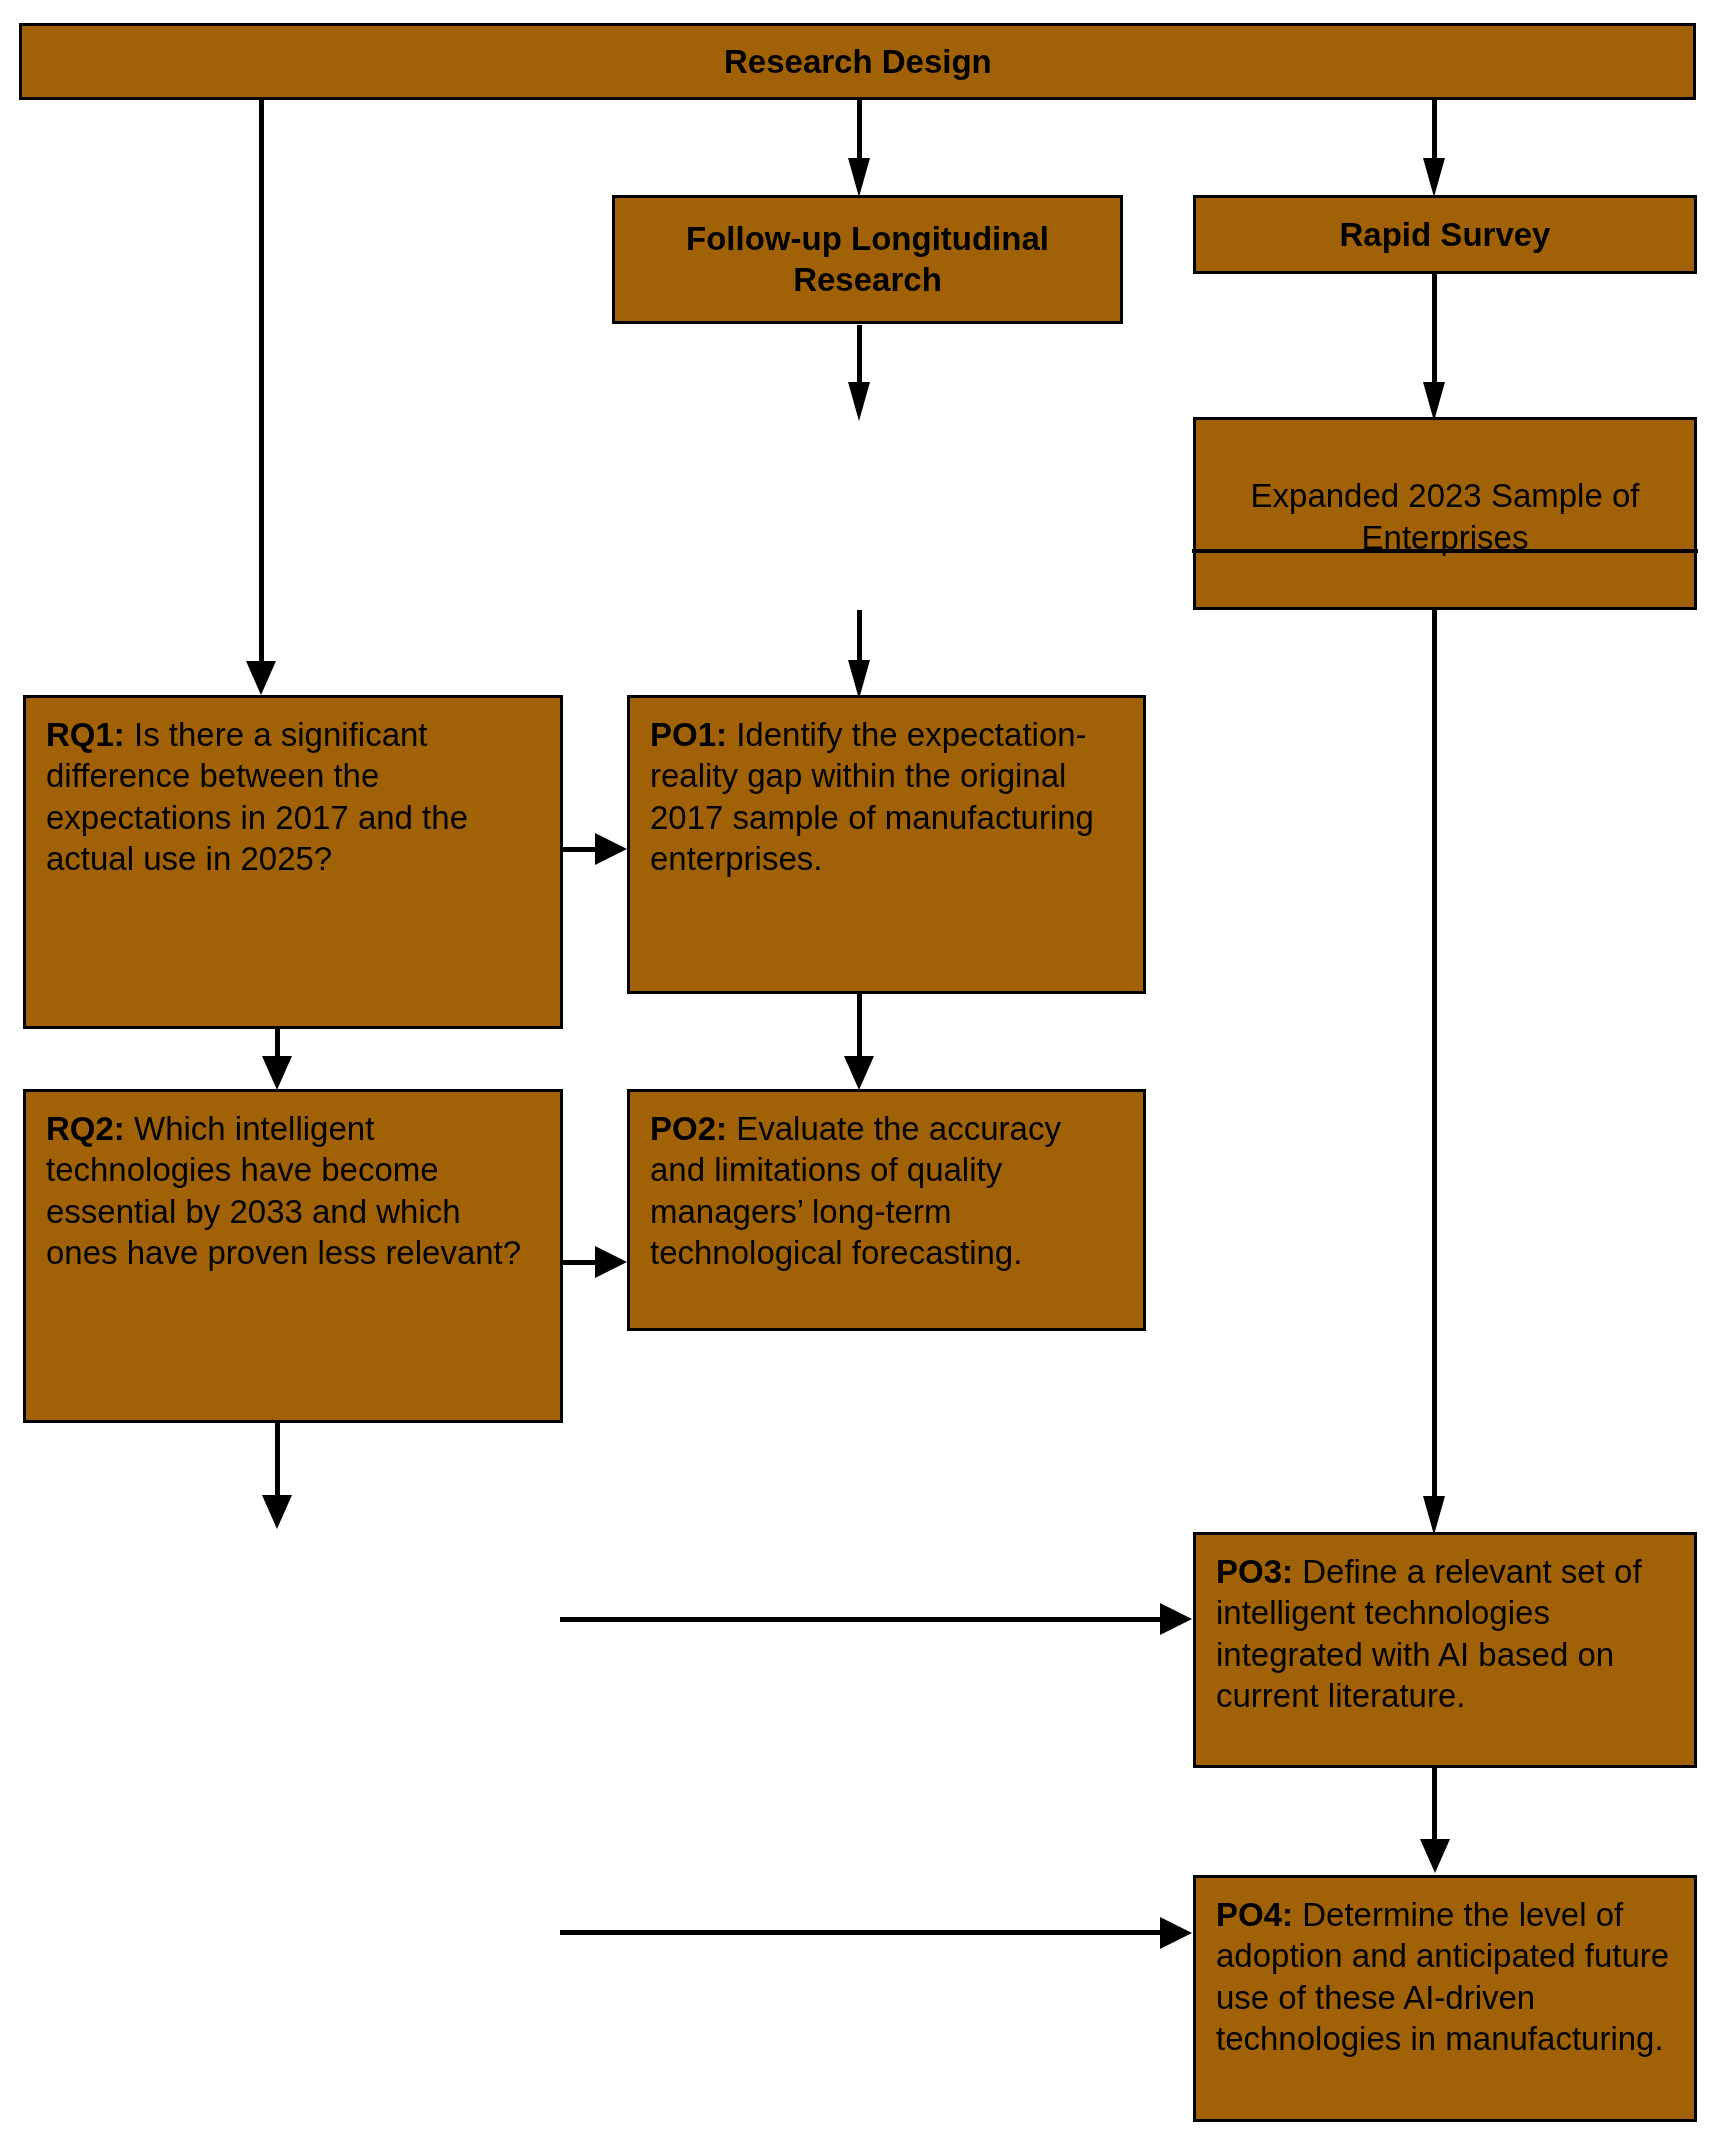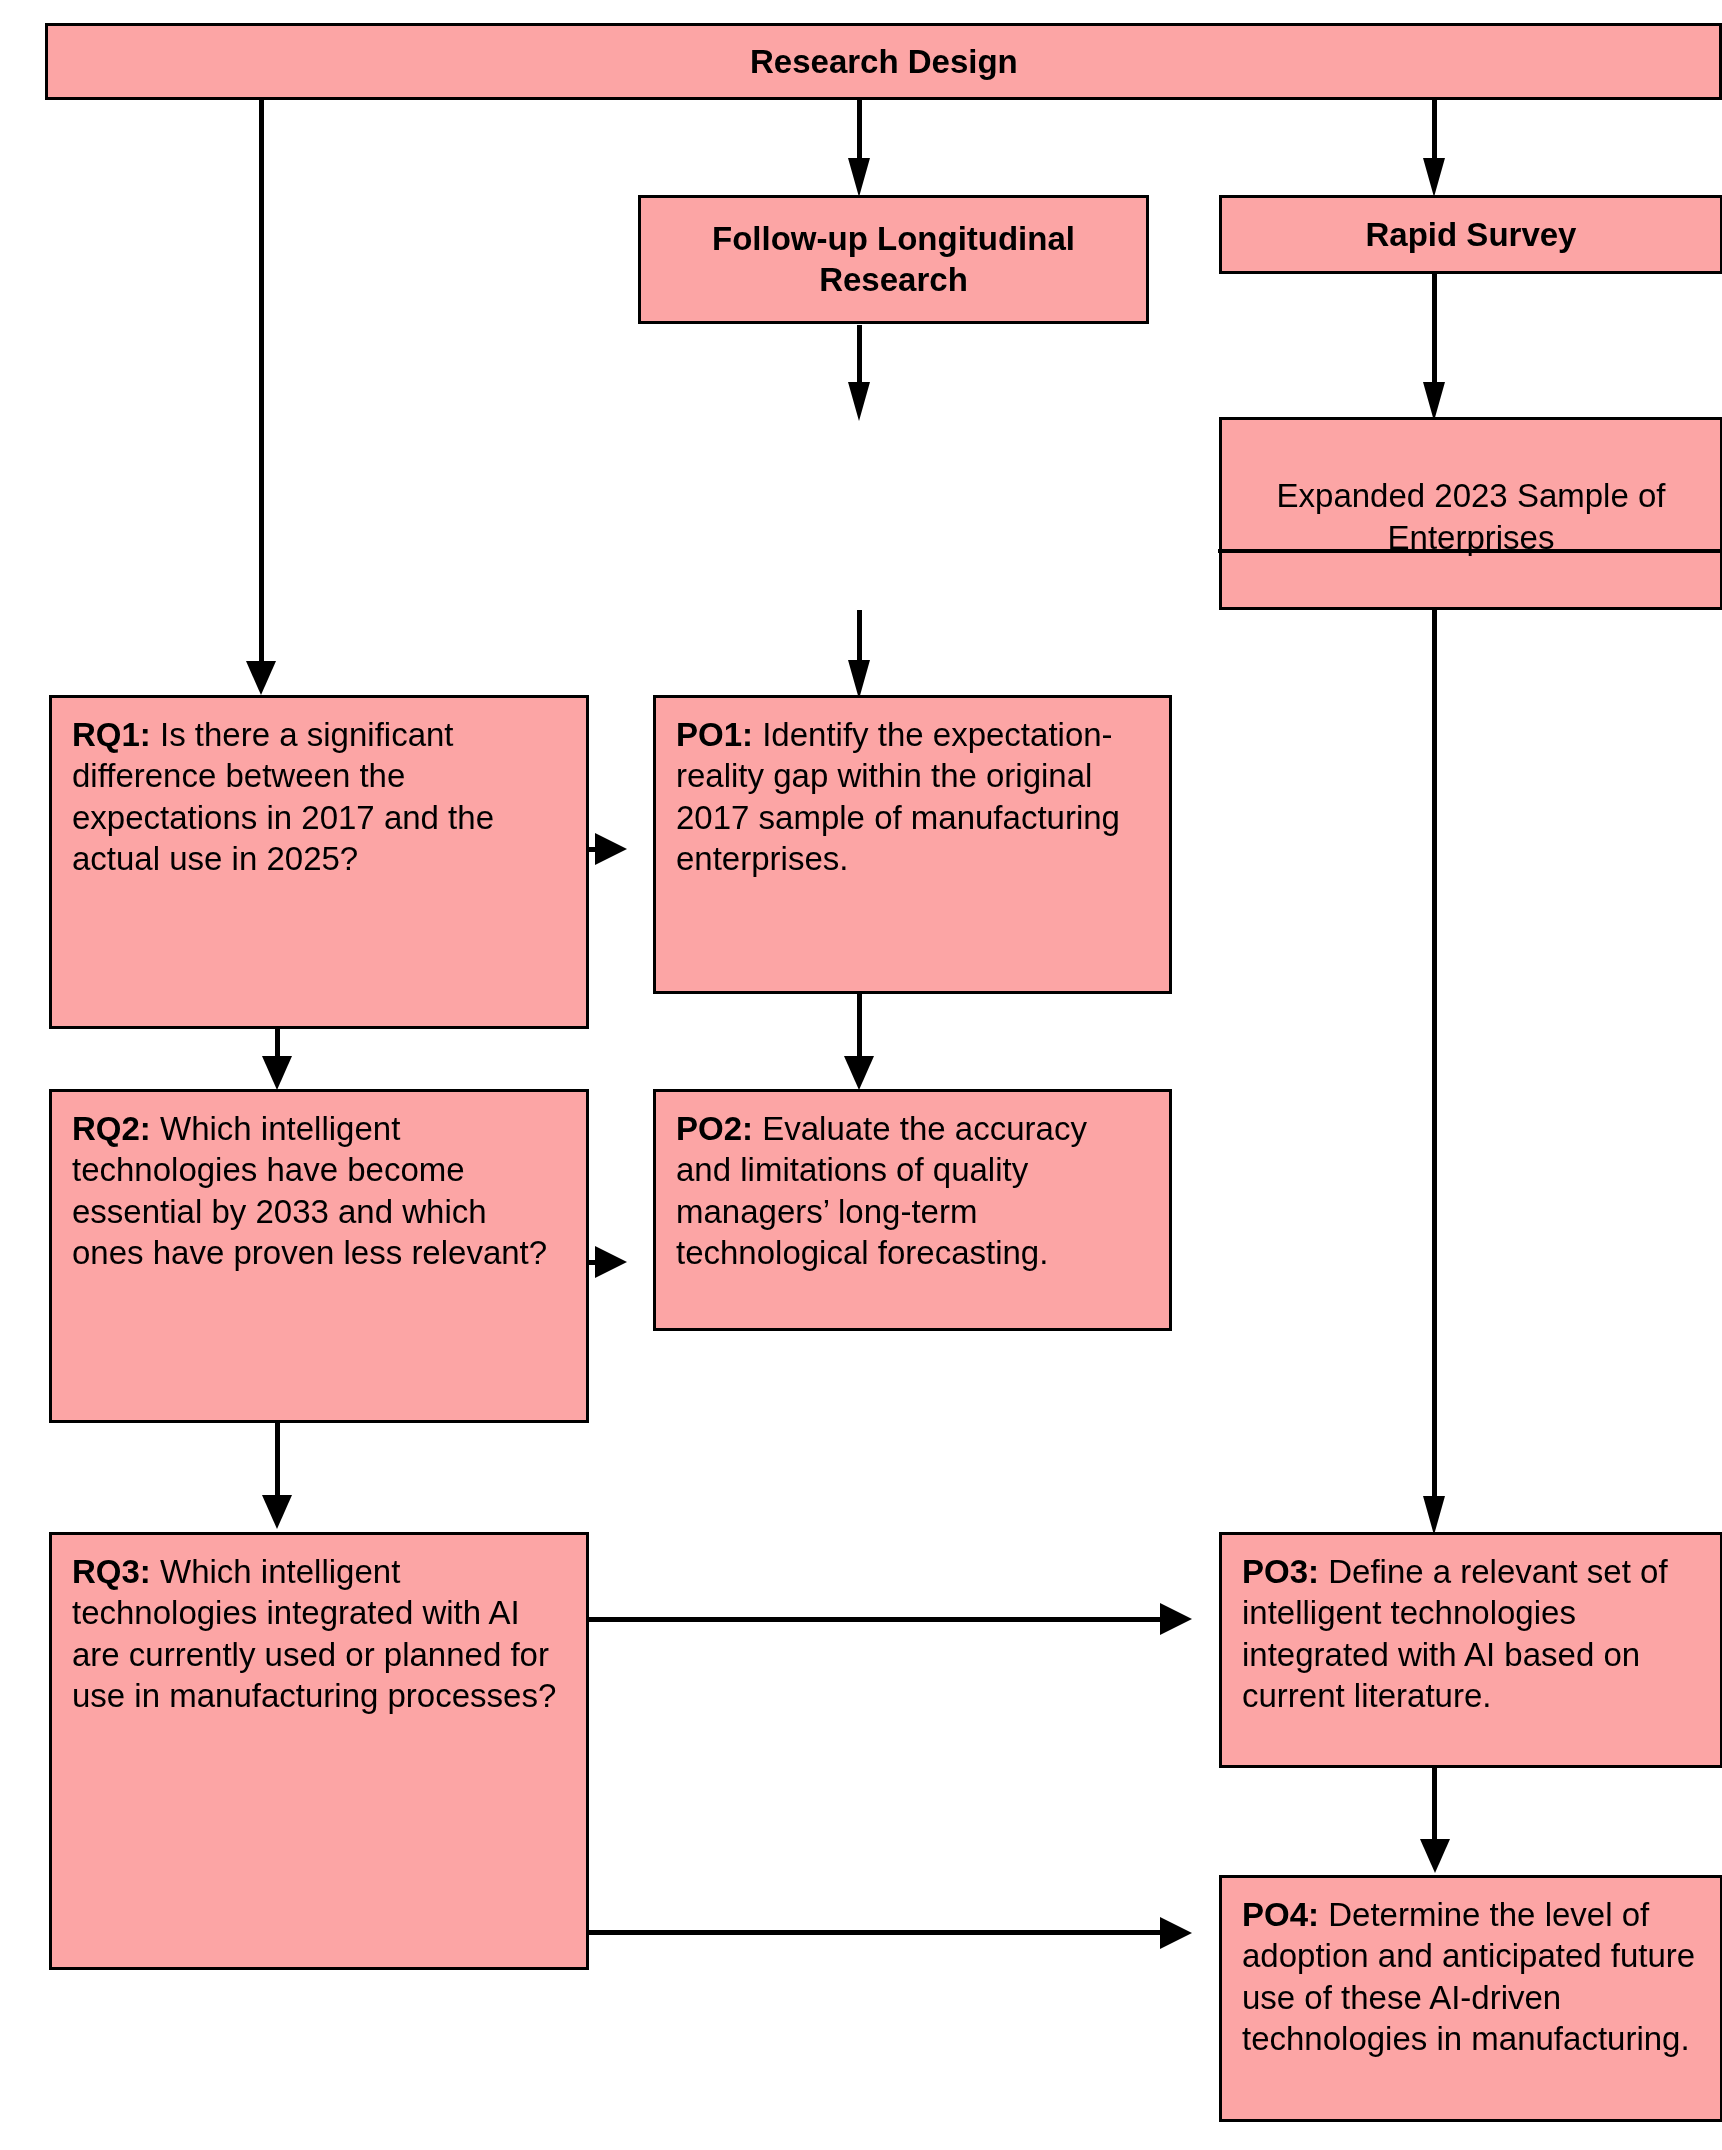--- a/index.html
+++ b/index.html
@@ -12,24 +12,23 @@
     width: 1723px;
     height: 2151px;
     background: #ffffff;
     font-family: "Liberation Sans", sans-serif;
     overflow: hidden;
   }
   .node {
     position: absolute;
     box-sizing: border-box;
     border: 3.9px solid #000000;
-    background: #fca5a5;
+    background: #a16207;
     color: #000000;
     z-index: 3;
-    margin-left: 26px;
   }
   .node-text {
     position: absolute;
     left: 0;
     right: 0;
     padding: 0 20px;
     font-size: 33px;
     line-height: 1.26;
     color: #000000;
   }
@@ -174,25 +173,20 @@
       <b>PO2:</b><span> Evaluate the accuracy and limitations of quality managers’ long-term technological forecasting.</span>
     </div>
   </div>
 
   <div class="hline" style="left:560px; top:1260px; width:36px;"></div>
   <div class="arrow-right" style="left:595px; top:1246px;"></div>
 
   <div class="vline" style="left:275px; top:1423px; height:73px;"></div>
   <div class="arrow-down" style="left:262px; top:1495px;"></div>
 
-  <div class="node" style="left:23px; top:1532px; width:540px; height:438px;">
-    <div class="node-text body-text">
-      <b>RQ3:</b><span> Which intelligent technologies integrated with AI are currently used or planned for use in manufacturing processes?</span>
-    </div>
-  </div>
 
   <div class="node" style="left:1193px; top:1532px; width:504px; height:236px;">
     <div class="node-text body-text">
       <b>PO3:</b><span> Define a relevant set of intelligent technologies integrated with AI based on current literature.</span>
     </div>
   </div>
 
   <div class="hline" style="left:560px; top:1617px; width:602px;"></div>
   <div class="arrow-right" style="left:1160px; top:1603px;"></div>
 

